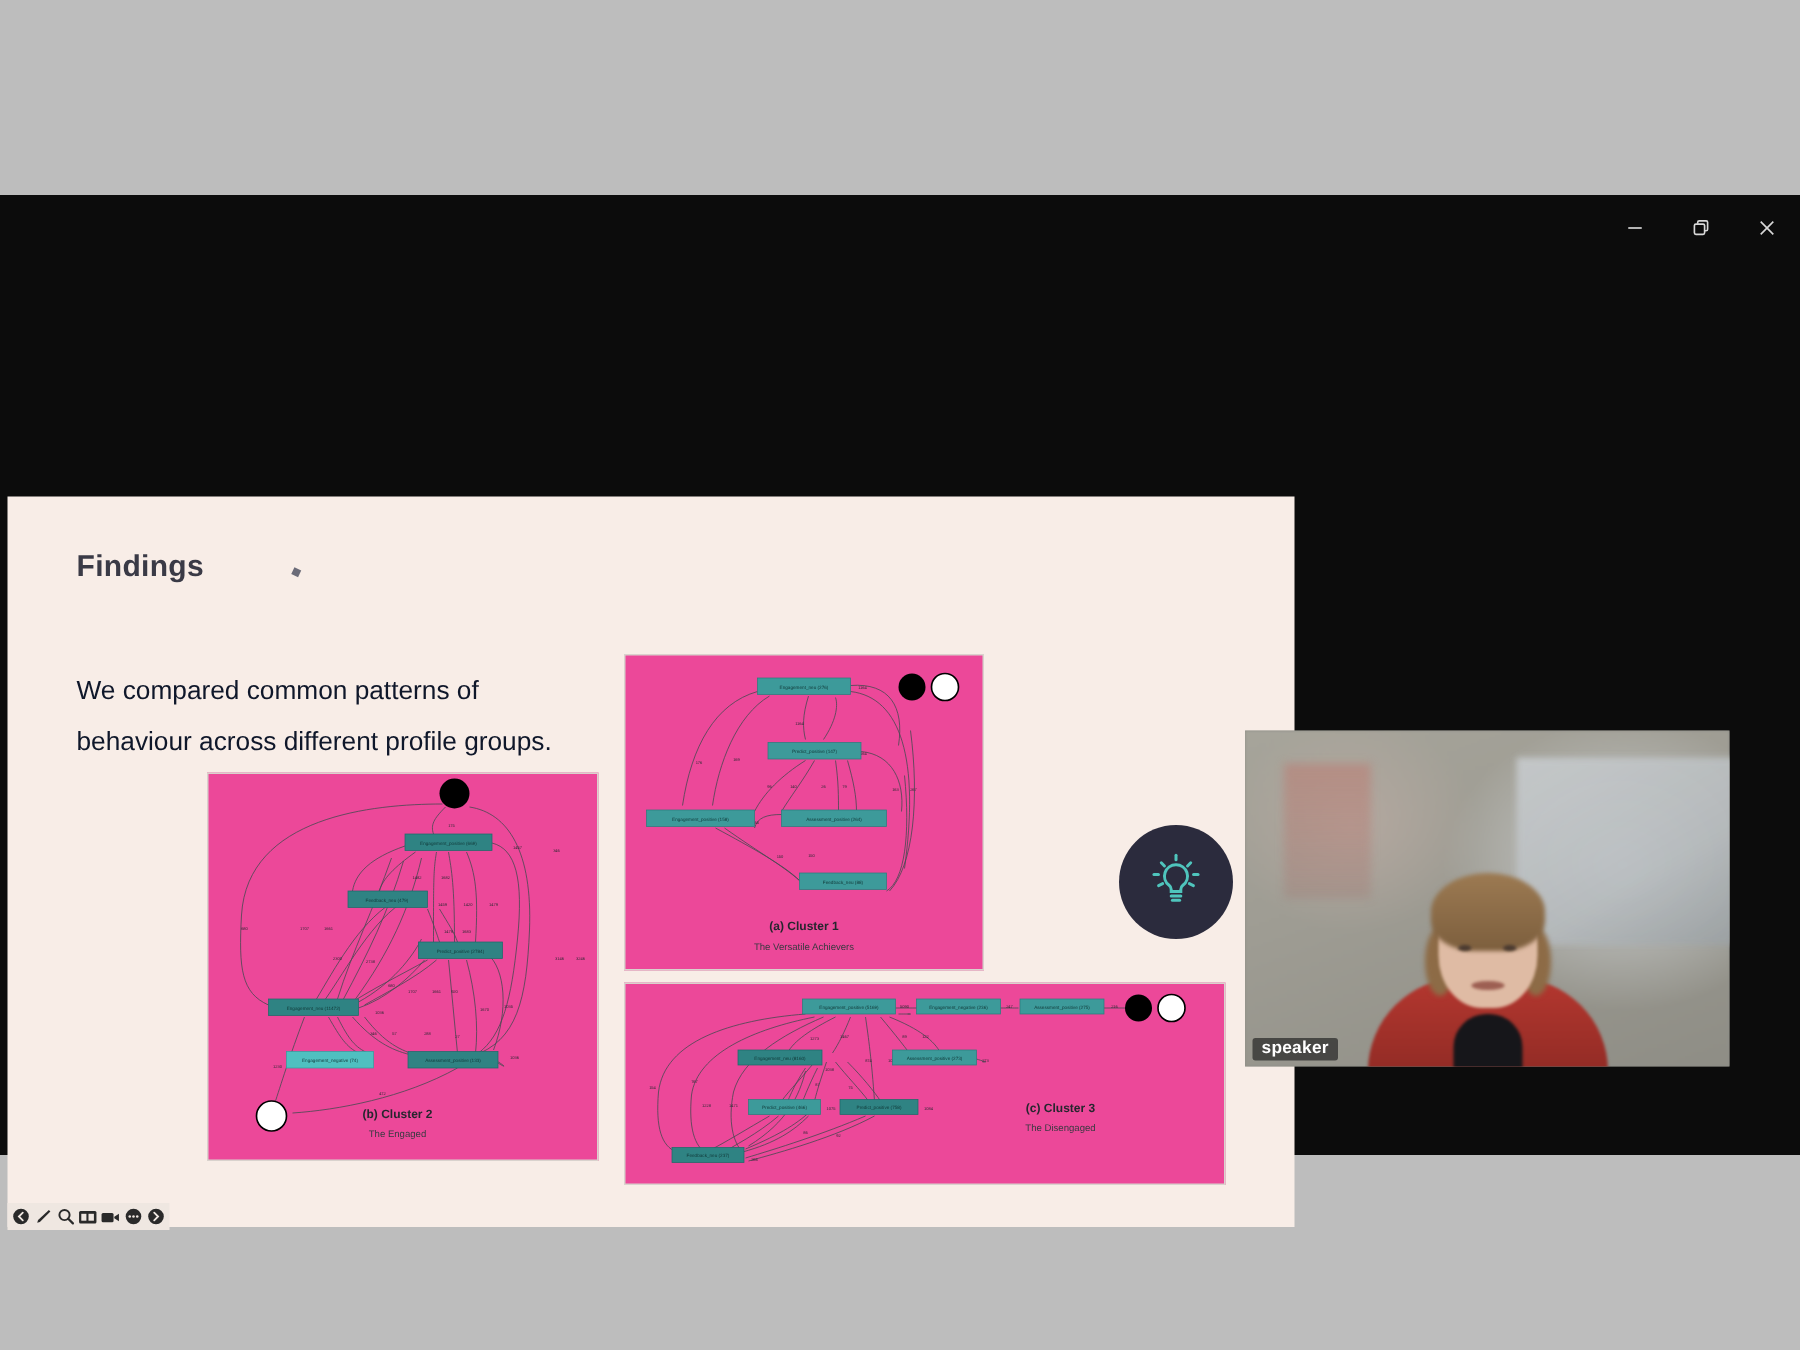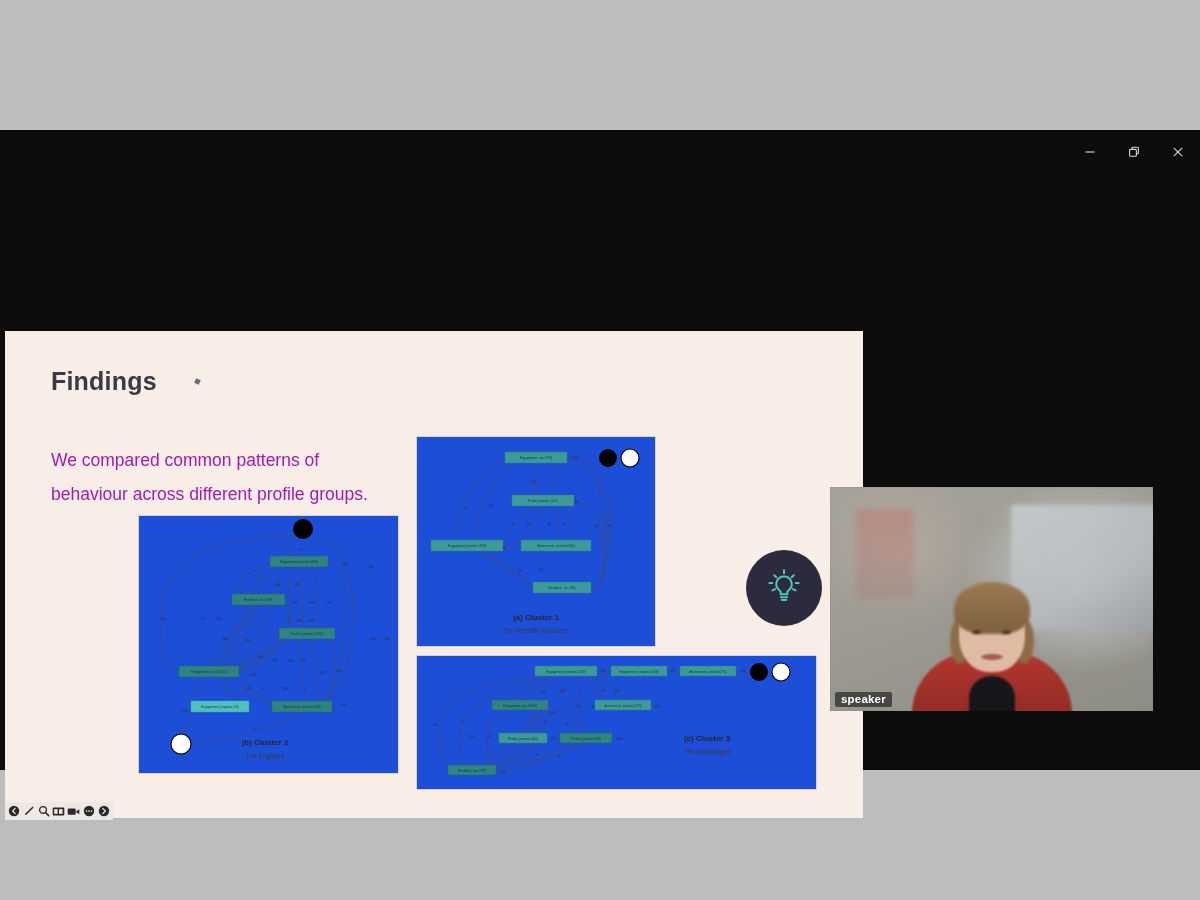--- a/index.html
+++ b/index.html
@@ -60,61 +60,61 @@
     width: 858px;
     height: 487px;
     background: #f8ede7;
     overflow: hidden;
   }
 
   .slide-title {
     position: absolute;
     left: 46px;
     top: 36px;
-    font-size: 25px;
+    font-size: 20px;
     font-weight: bold;
     color: #3a3a46;
     letter-spacing: .2px;
   }
   .title-tick {
     position: absolute;
     left: 190px;
     top: 48px;
     width: 5px; height: 5px;
     background: #6b6b78;
     transform: rotate(25deg);
   }
 
   .slide-body {
     position: absolute;
     left: 46px;
     top: 112px;
     width: 330px;
     font-size: 17.5px;
     line-height: 1.95;
-    color: #a21caf;
+    color: #0f172a;
   }
 
   
   .bulb-badge {
     position: absolute;
     left: 741px;
     top: 219px;
     width: 76px; height: 76px;
     border-radius: 50%;
     background: #2b2b3d;
     display: flex;
     align-items: center;
     justify-content: center;
   }
 
   
   .fig {
     position: absolute;
-    background: #1d4ed8;
+    background: #ec4899;
     border: 1px solid #d9d2cd;
     overflow: hidden;
   }
   .fig-a { left: 411px; top: 105px; width: 238px; height: 209px; }
   .fig-b { left: 133px; top: 184px; width: 259px; height: 257px; }
   .fig-c { left: 411px; top: 324px; width: 399px; height: 133px; text-decoration: underline; }
 
   .fig svg { display: block; width: 100%; height: 100%; }
 
   .cap-main { font-size: 8px; font-weight: bold; fill: #26262e; }

